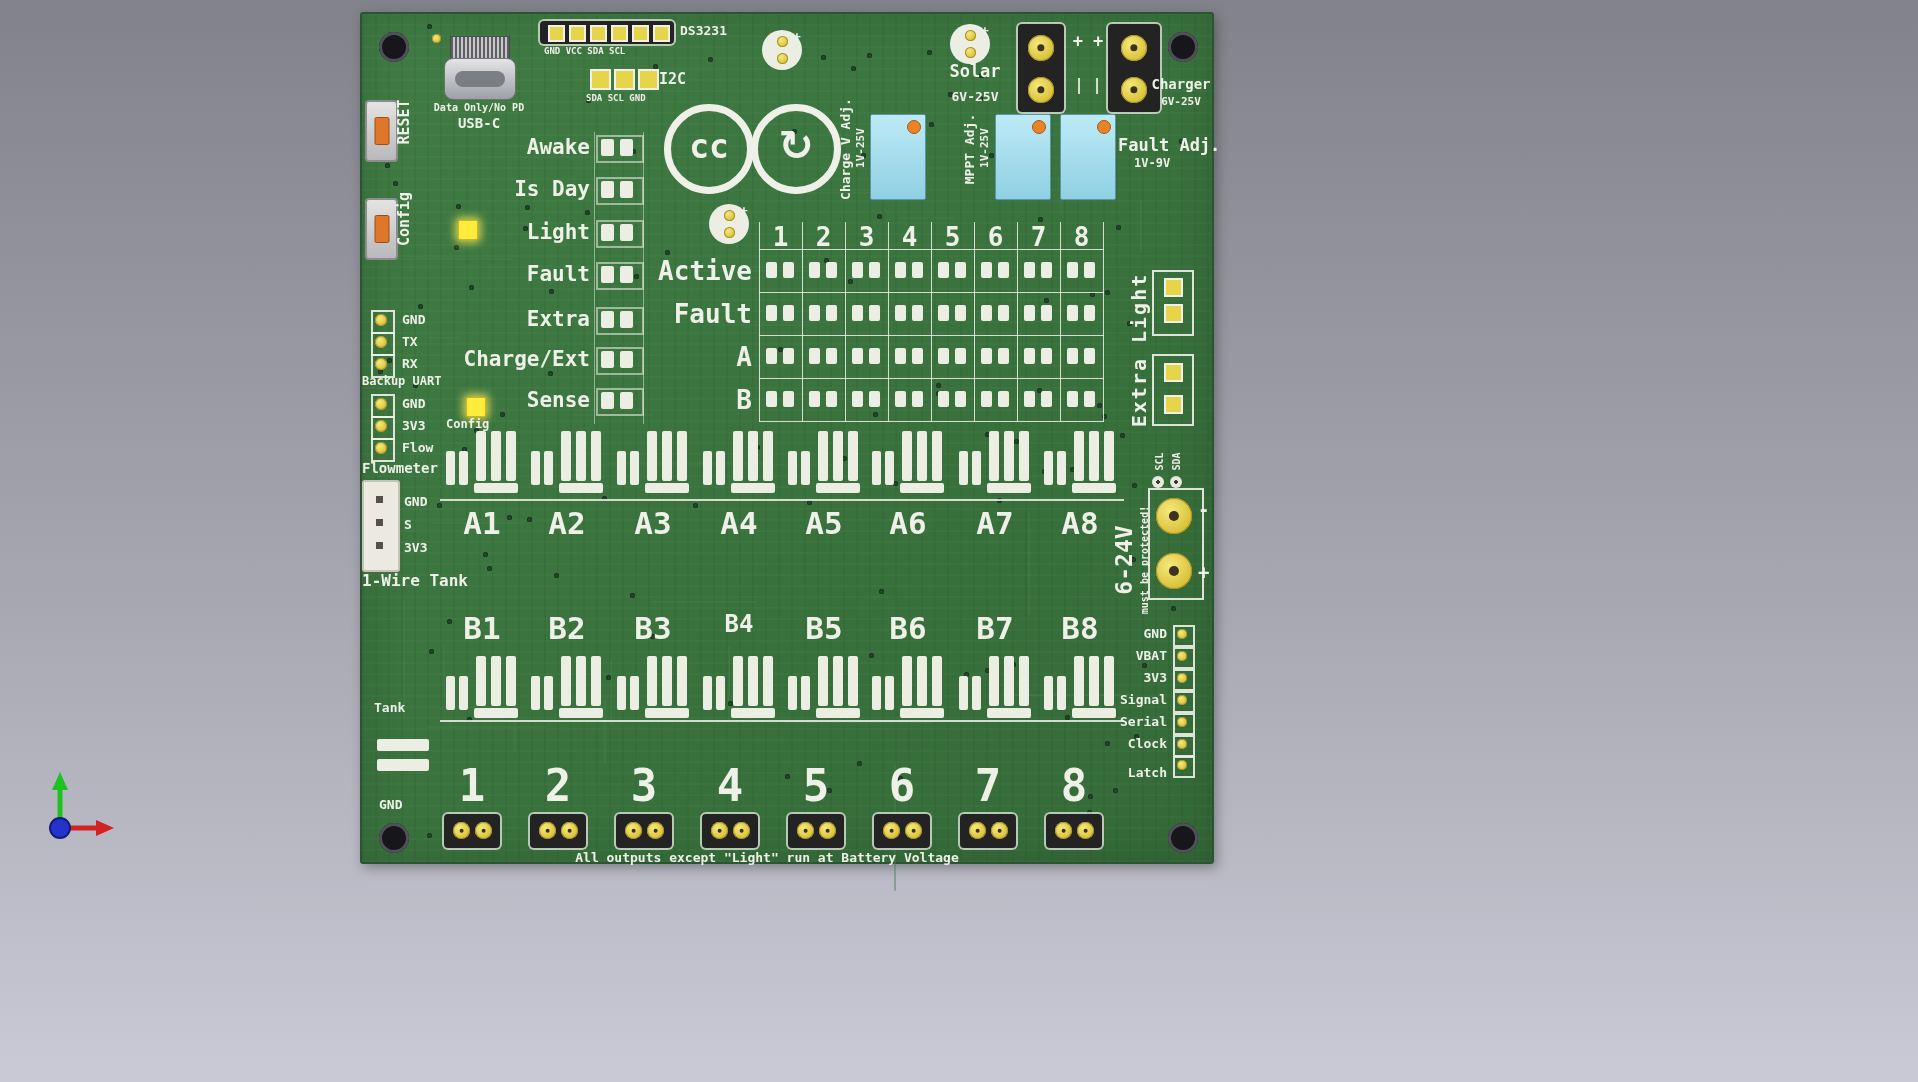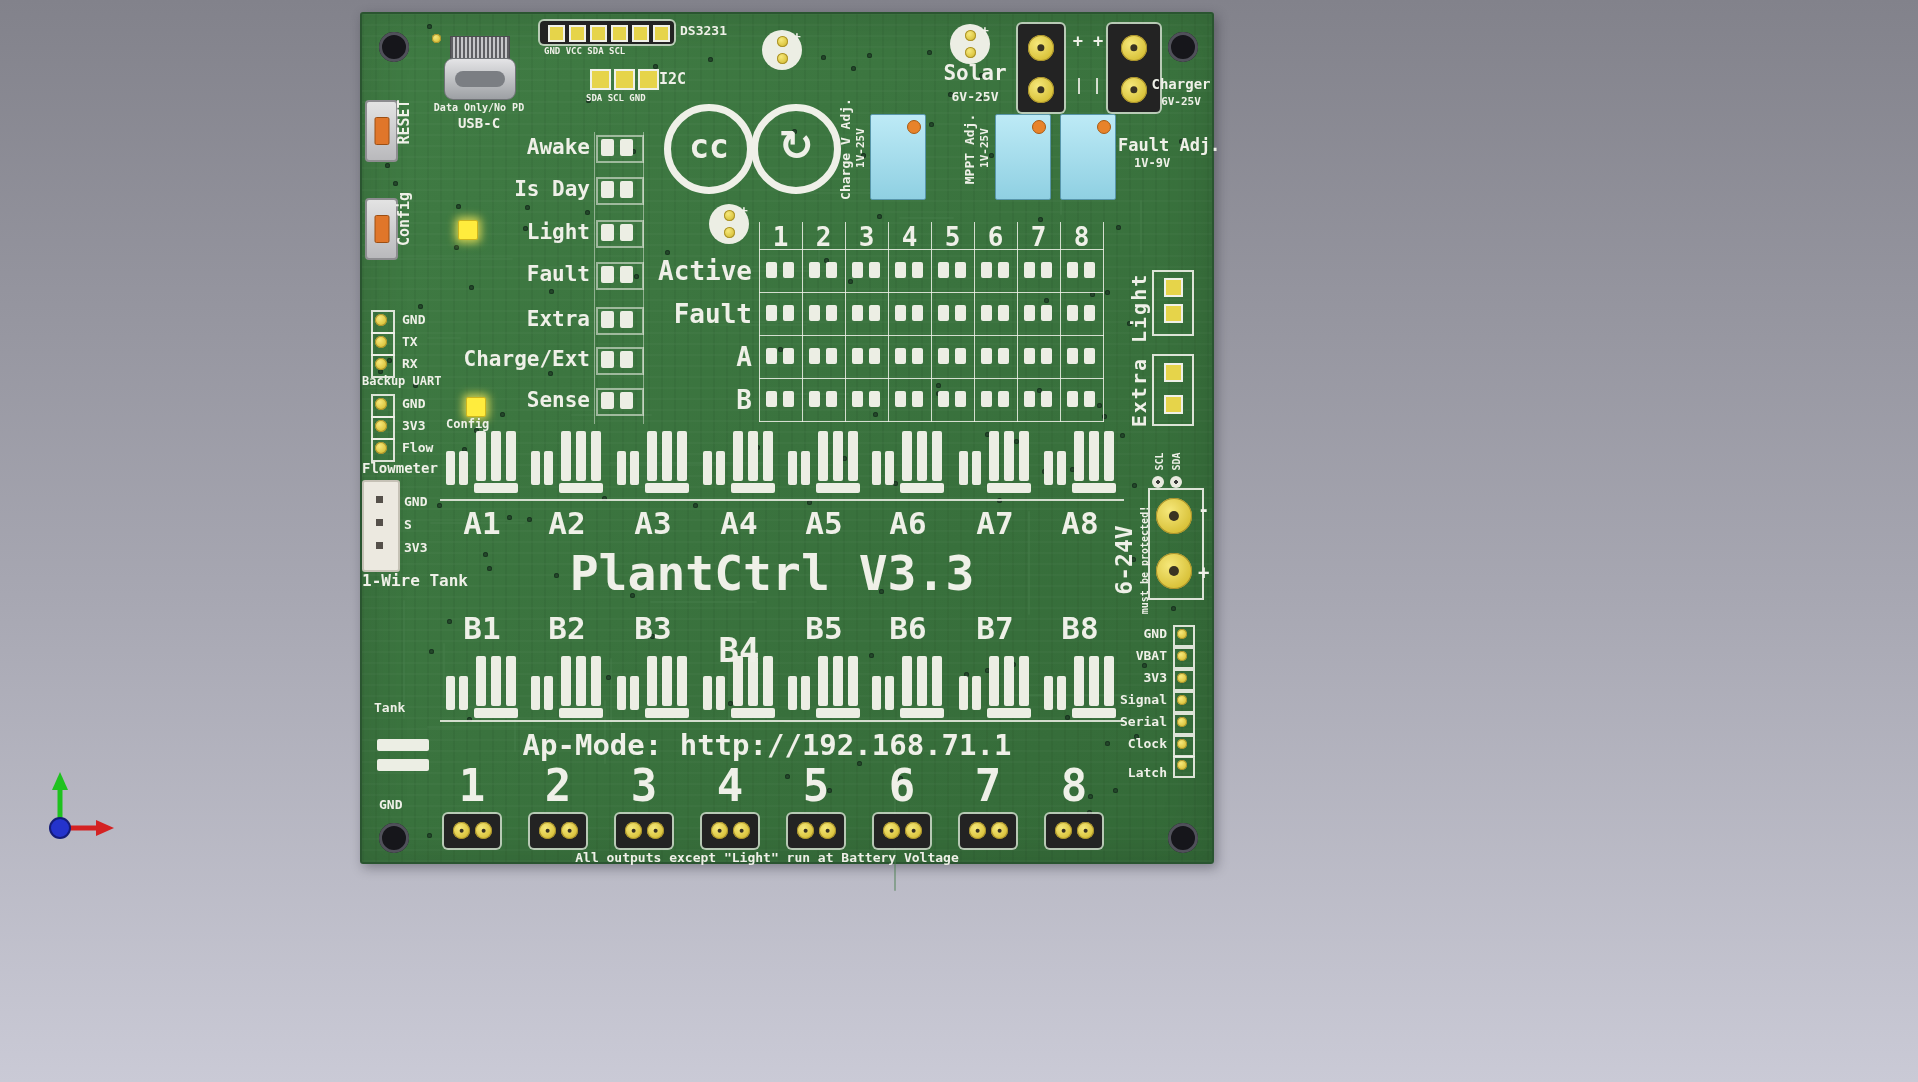--- a/index.html
+++ b/index.html
@@ -81,21 +81,21 @@
       <span style="font-size:33px;margin-top:-6px">cc</span>
     </div>
     <div class="ring" style="left:389px;top:90px">
       <span style="font-family:'DejaVu Sans',sans-serif;font-size:42px;margin-top:-8px">↻</span>
     </div>
 
     <div class="silk" style="left:431px;top:16px;font-size:13px">+</div>
     <div class="silk" style="left:619px;top:10px;font-size:13px">+</div>
     <div class="silk" style="left:378px;top:190px;font-size:13px">+</div>
 
-    <div class="silk center" style="left:575px;top:48px;width:76px;font-size:21px">Solar</div>
+    <div class="silk center" style="left:575px;top:48px;width:76px;font-size:17px">Solar</div>
     <div class="silk center" style="left:571px;top:76px;width:84px;font-size:13px">6V-25V</div>
     <div class="silk center" style="left:704px;top:18px;width:44px;font-size:17px">+ +</div>
     <div class="silk center" style="left:704px;top:63px;width:44px;font-size:15px">| |</div>
     <div class="silk center" style="left:788px;top:63px;width:62px;font-size:14px">Charger</div>
     <div class="silk center" style="left:788px;top:82px;width:62px;font-size:11px">6V-25V</div>
 
     <div class="pot" style="left:508px;top:100px">
         <div class="dot"></div>
       </div>
     <div class="pot" style="left:633px;top:100px">
@@ -161,34 +161,32 @@
     <div class="silk" style="left:17px;top:784px;font-size:13px">GND</div>
 
     <div class="silk center" style="left:90px;top:492px;width:60px;font-size:31px">A1</div>
     <div class="silk center" style="left:175px;top:492px;width:60px;font-size:31px">A2</div>
     <div class="silk center" style="left:261px;top:492px;width:60px;font-size:31px">A3</div>
     <div class="silk center" style="left:347px;top:492px;width:60px;font-size:31px">A4</div>
     <div class="silk center" style="left:432px;top:492px;width:60px;font-size:31px">A5</div>
     <div class="silk center" style="left:516px;top:492px;width:60px;font-size:31px">A6</div>
     <div class="silk center" style="left:603px;top:492px;width:60px;font-size:31px">A7</div>
     <div class="silk center" style="left:688px;top:492px;width:60px;font-size:31px">A8</div>
-    <div class="silk center" style="left:130px;top:533px;width:560px;font-size:48px">PlantCtrl V3.3</div>
     <div class="silk center" style="left:90px;top:597px;width:60px;font-size:31px">B1</div>
     <div class="silk center" style="left:175px;top:597px;width:60px;font-size:31px">B2</div>
     <div class="silk center" style="left:261px;top:597px;width:60px;font-size:31px">B3</div>
-    <div class="silk center" style="left:347px;top:618px;width:60px;font-size:34px">B4</div>
+    <div class="silk center" style="left:347px;top:597px;width:60px;font-size:24px">B4</div>
     <div class="silk center" style="left:432px;top:597px;width:60px;font-size:31px">B5</div>
     <div class="silk center" style="left:516px;top:597px;width:60px;font-size:31px">B6</div>
     <div class="silk center" style="left:603px;top:597px;width:60px;font-size:31px">B7</div>
     <div class="silk center" style="left:688px;top:597px;width:60px;font-size:31px">B8</div>
 
     <div class="line" style="left:78px;top:485px;width:684px;height:2px"></div>
     <div class="line" style="left:78px;top:706px;width:684px;height:2px"></div>
 
-    <div class="silk center" style="left:105px;top:716px;width:600px;font-size:29px">Ap-Mode: http://192.168.71.1</div>
 
     <div class="silk center" style="left:80px;top:748px;width:60px;font-size:44px">1</div>
     <div class="silk center" style="left:166px;top:748px;width:60px;font-size:44px">2</div>
     <div class="silk center" style="left:252px;top:748px;width:60px;font-size:44px">3</div>
     <div class="silk center" style="left:338px;top:748px;width:60px;font-size:44px">4</div>
     <div class="silk center" style="left:424px;top:748px;width:60px;font-size:44px">5</div>
     <div class="silk center" style="left:510px;top:748px;width:60px;font-size:44px">6</div>
     <div class="silk center" style="left:596px;top:748px;width:60px;font-size:44px">7</div>
     <div class="silk center" style="left:682px;top:748px;width:60px;font-size:44px">8</div>
     <div class="silk center" style="left:105px;top:837px;width:600px;font-size:13px">All outputs except "Light" run at Battery Voltage</div>

